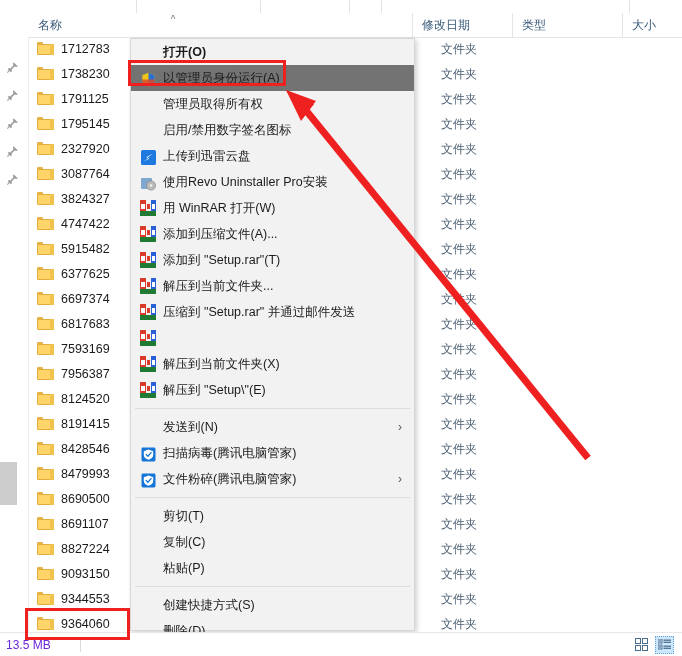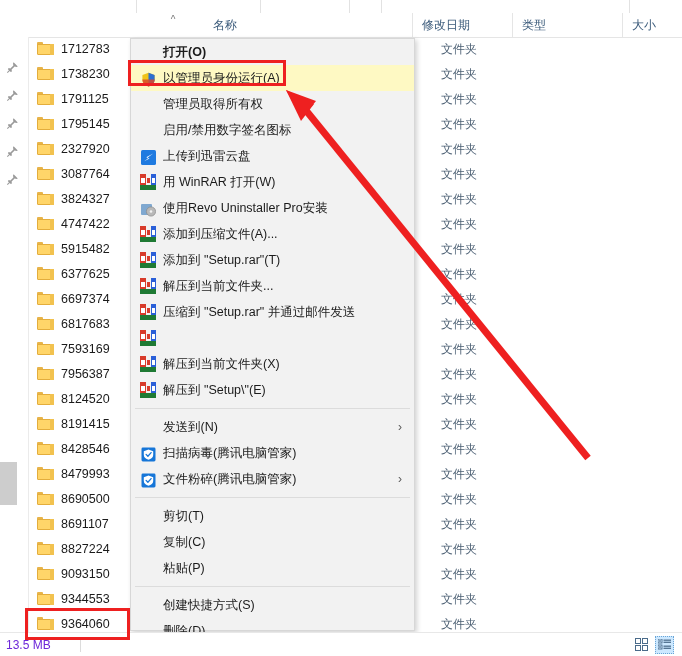--- a/index.html
+++ b/index.html
@@ -24,21 +24,21 @@
   .col-header{
     position:absolute;left:0;top:13px;width:682px;height:24px;
     background:#ffffff;border-bottom:1px solid #e5e5e5;
   }
   .col-header .hdr{
     position:absolute;top:0;height:24px;line-height:24px;
     font-size:12px;color:#3a5a7a;padding-left:9px;
     border-left:1px solid #e5e5e5;
     box-sizing:border-box;white-space:nowrap;
   }
-  .col-header .hdr.first{border-left:none;text-align:center;}
+  .col-header .hdr.first{border-left:none;}
   .sort-caret{
     position:absolute;left:167px;top:2px;width:12px;height:10px;
     color:#767676;font-size:10px;line-height:10px;text-align:center;
   }
 
   
   .navpane{position:absolute;left:0;top:37px;width:28px;height:600px;background:#fff;border-right:1px solid #ebebeb;}
   .pin{position:absolute;left:6px;width:13px;height:13px;}
   .pin svg{display:block;}
   .nav-scroll-thumb{
@@ -72,21 +72,21 @@
   
   .ctxmenu{
     position:absolute;left:130px;top:38px;width:285px;height:593px;
     background:#f2f2f2;border:1px solid #d7d7d7;
     box-shadow:2px 2px 5px rgba(0,0,0,0.18);
     box-sizing:border-box;
   }
   .mi{position:relative;height:26px;line-height:26px;white-space:nowrap;text-align:right;}
   .mi .milabel{position:absolute;left:32px;top:0;font-size:12.5px;color:#1b1b1b;}
   .mi.bold .milabel{font-weight:bold;}
-  .mi.hl{background:#fef9c3;}
+  .mi.hl{background:#737373;}
   .mi .miicon{position:absolute;left:9px;top:5px;width:16px;height:16px;}
   .mi .arrow{position:absolute;right:12px;top:0;font-size:12px;color:#5a5a5a;}
   .msep{height:1px;background:#dcdcdc;margin:5px 4px 5px 4px;}
 
   
   .ico-rar{position:relative;width:16px;height:16px;background:#1f7a34;}
   .ico-rar .b1{position:absolute;left:0;top:0;width:6px;height:11px;background:#d83b2a;}
   .ico-rar .b2{position:absolute;left:6px;top:0;width:5px;height:11px;background:#f2f2f2;}
   .ico-rar .b3{position:absolute;left:11px;top:0;width:5px;height:11px;background:#2a5fd8;}
   .ico-rar .s1{position:absolute;left:1px;top:4px;width:4px;height:5px;background:#fff;}
@@ -435,37 +435,37 @@
         <div class="milabel">启用/禁用数字签名图标</div>
       </div>
       <div class="mi">
         <div class="miicon"><svg width="15" height="15" viewBox="0 0 15 15">
             <rect x="0" y="0" width="15" height="15" rx="1.6" fill="#1f7ae0"></rect>
             <path d="M12.2 3.6 L5.2 7.3 L7.6 8.0 L3.2 11.2 L8.6 8.6 L6.0 7.9 Z" fill="#ffffff"></path>
           </svg></div>
         <div class="milabel">上传到迅雷云盘</div>
       </div>
       <div class="mi">
-        <div class="miicon ico-rar">
-          <div class="b1"></div>
-          <div class="b2"></div>
-          <div class="b3"></div>
-          <div class="s1"></div>
-          <div class="s2"></div>
-          <div class="s3"></div>
-        </div>
-        <div class="milabel">用 WinRAR 打开(W)</div>
-      </div>
-      <div class="mi">
         <div class="miicon"><svg width="15" height="15" viewBox="0 0 15 15">
             <rect x="0" y="2" width="11" height="11" rx="1" fill="#7fa8d0"></rect>
             <circle cx="10" cy="9.5" r="4.6" fill="#b9b9b9" stroke="#8a8a8a" stroke-width="0.7"></circle>
             <circle cx="10" cy="9.5" r="1.3" fill="#f2f2f2"></circle>
           </svg></div>
         <div class="milabel">使用Revo Uninstaller Pro安装</div>
+      </div>
+      <div class="mi">
+        <div class="miicon ico-rar">
+          <div class="b1"></div>
+          <div class="b2"></div>
+          <div class="b3"></div>
+          <div class="s1"></div>
+          <div class="s2"></div>
+          <div class="s3"></div>
+        </div>
+        <div class="milabel">用 WinRAR 打开(W)</div>
       </div>
       <div class="mi">
         <div class="miicon ico-rar">
           <div class="b1"></div>
           <div class="b2"></div>
           <div class="b3"></div>
           <div class="s1"></div>
           <div class="s2"></div>
           <div class="s3"></div>
         </div>

